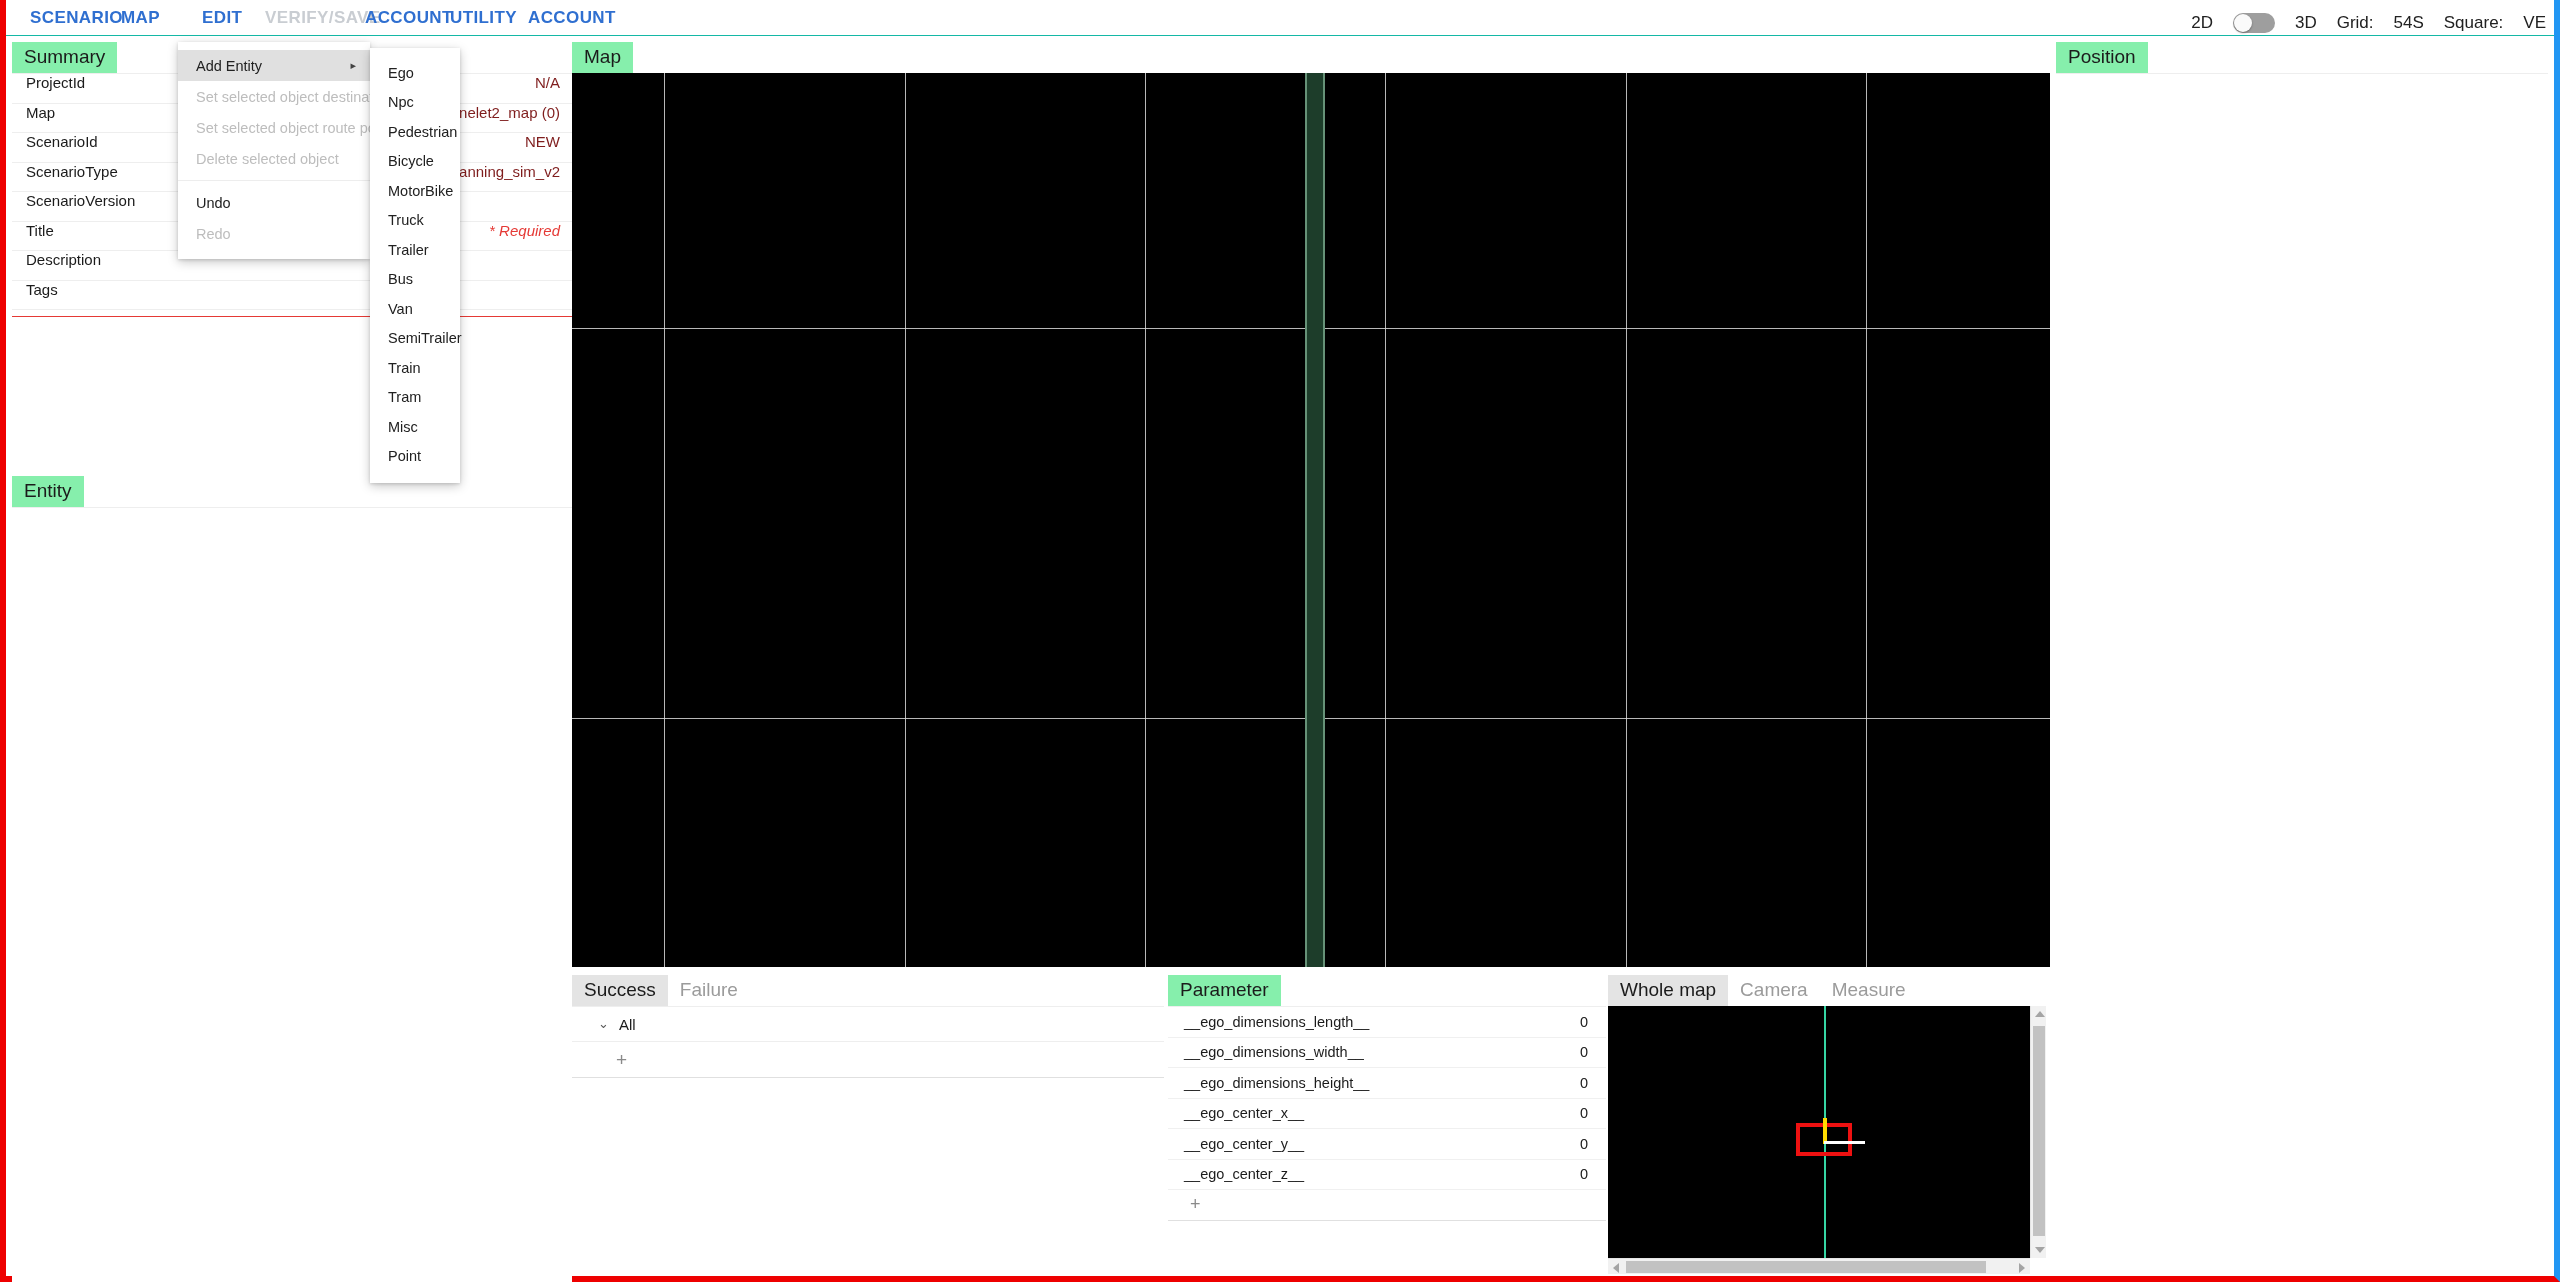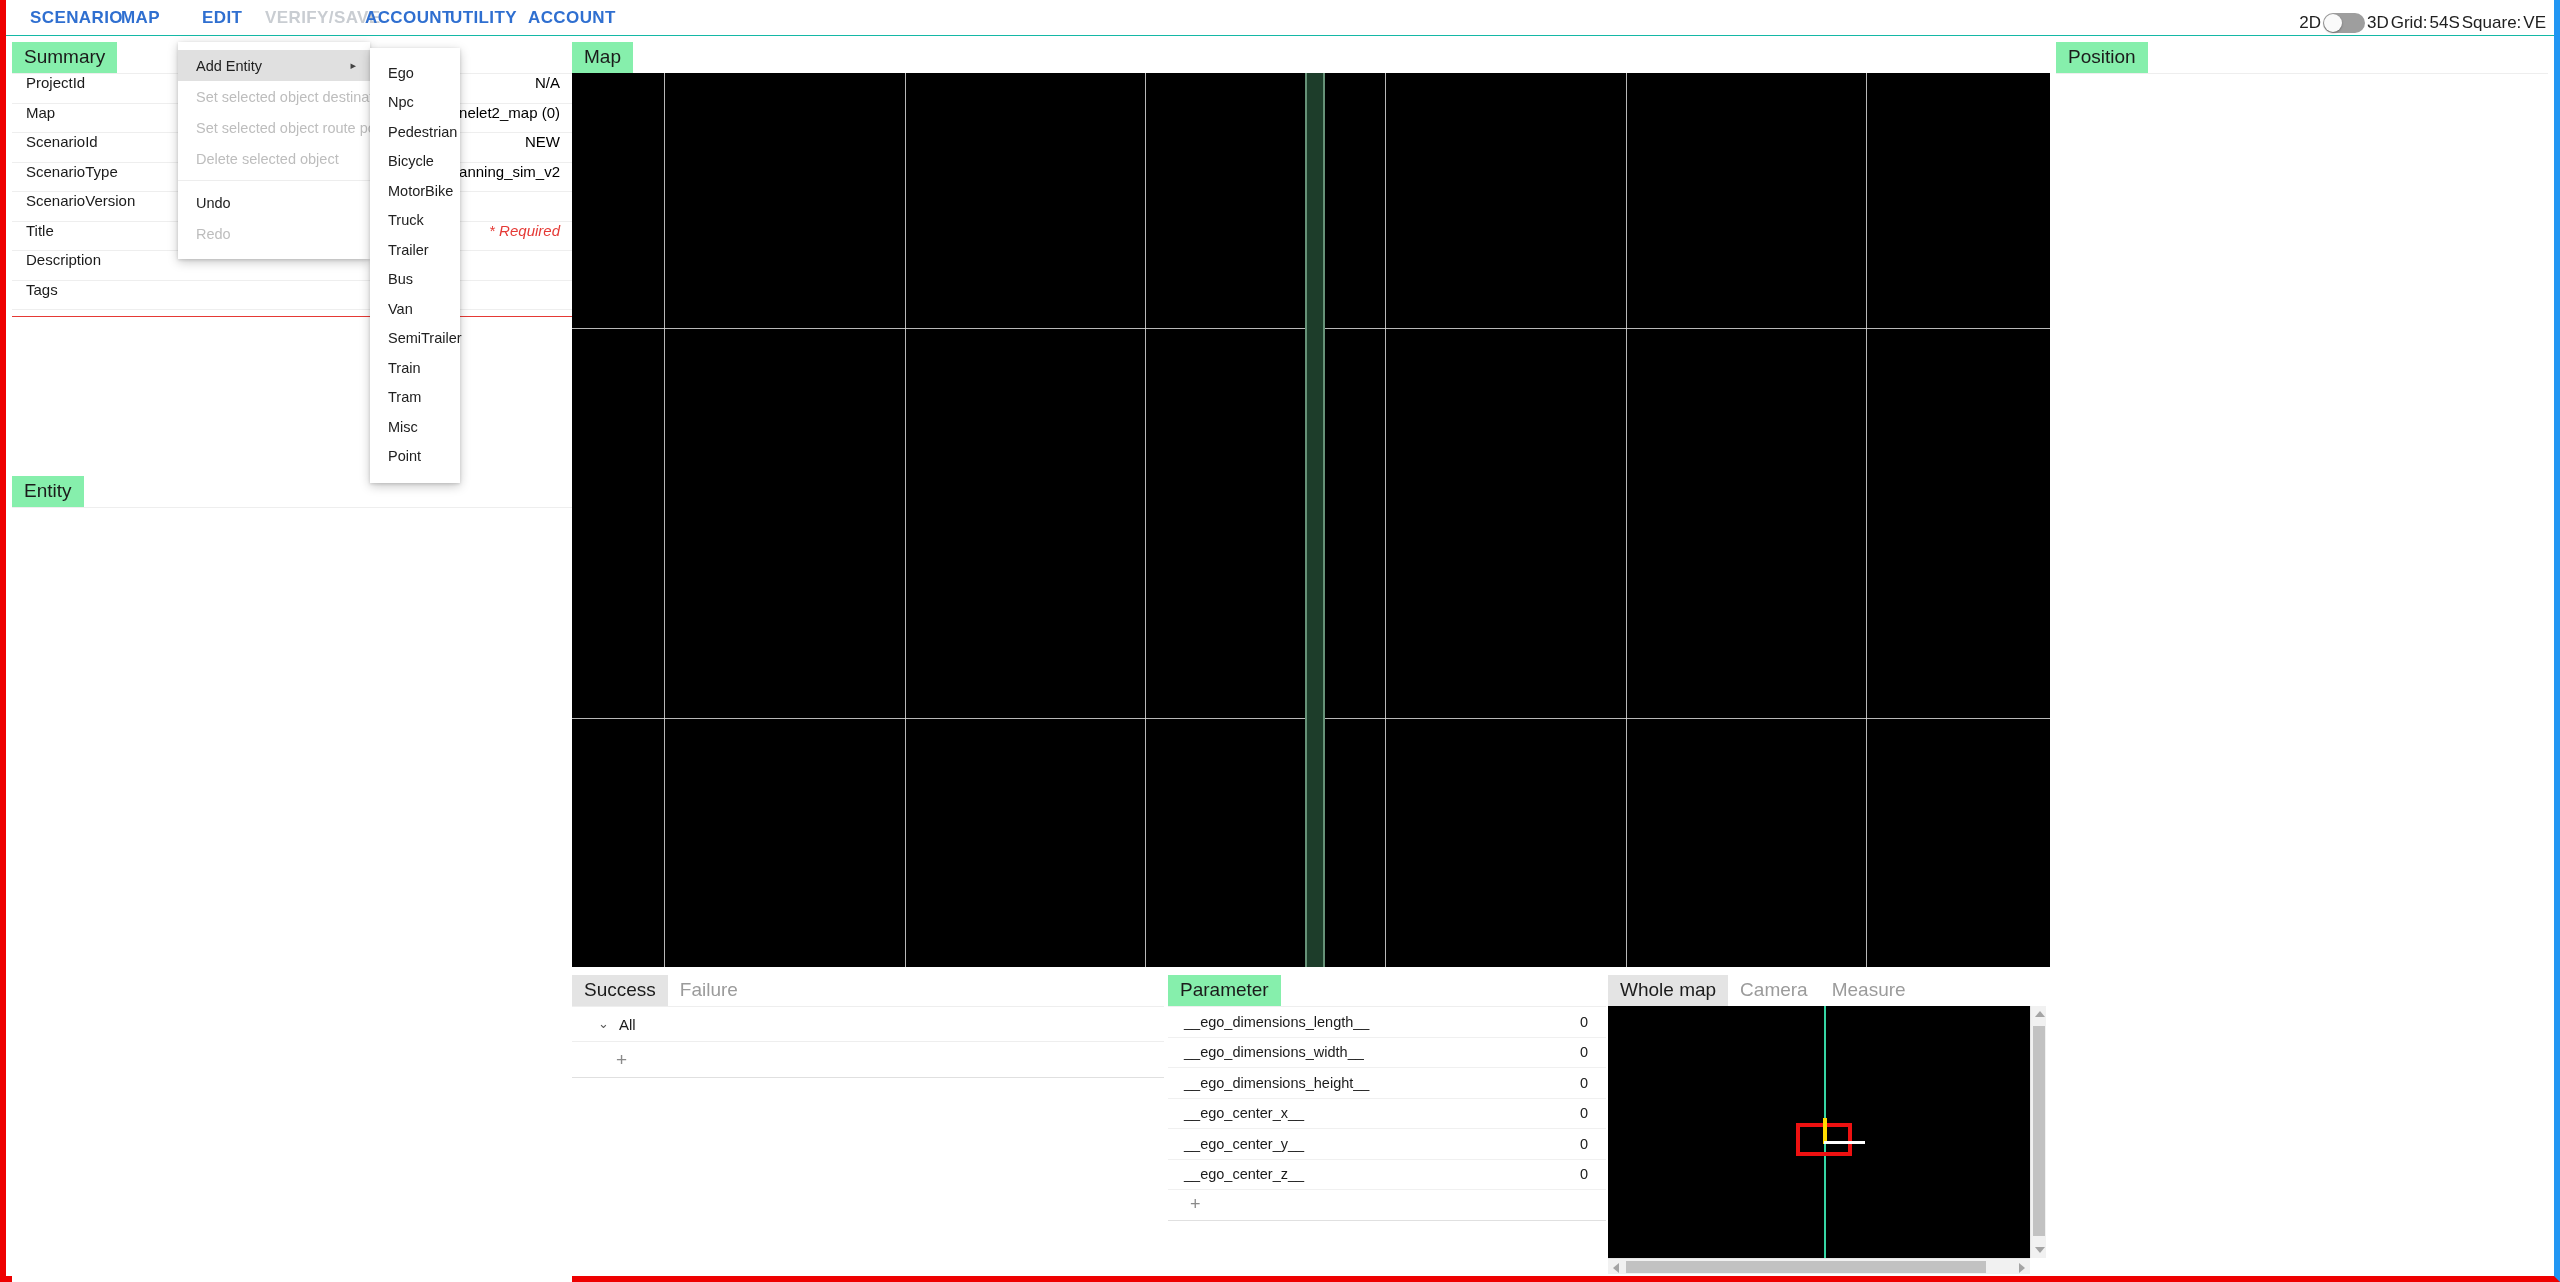--- a/index.html
+++ b/index.html
@@ -40,21 +40,21 @@
   #m-map      { position:absolute; left: 105px; }
   #m-edit     { position:absolute; left: 186px; }
   #m-verify   { position:absolute; left: 249px; }
   #m-account  { position:absolute; left: 349px; }
   #m-utility  { position:absolute; left: 434px; }
   #m-setting  { position:absolute; left: 512px; }
 
   
   #top-right {
     position: absolute; right: 8px; top: 13px;
-    display: flex; align-items: center; gap: 2px;
+    display: flex; align-items: center; gap: 20px;
     font-size: 17px; color: #212121; white-space: nowrap;
   }
   #toggle-23d {
     width: 42px; height: 20px; border-radius: 11px;
     background: #9e9e9e; position: relative; cursor: pointer; flex: none;
   }
   #toggle-23d::after {
     content: ""; position: absolute; left: 1px; top: 1px;
     width: 18px; height: 18px; border-radius: 50%;
     background: #fafafa; box-shadow: 0 1px 2px rgba(0,0,0,.35);
@@ -82,21 +82,21 @@
     position: absolute; left: 6px; top: 42px;
     width: 560px; height: 250px; background: #fff;
   }
   #summary-rows { border-top: 1px solid #eeeeee; }
   .srow {
     height: 29.5px; display: flex; align-items: flex-start;
     border-bottom: 1px solid #eeeeee; padding: 0 12px 0 14px;
     font-size: 15px; color: #1b1b1b;
   }
   .srow .k { flex: 1; }
-  .srow .v { color: #000000; text-align: right; }
+  .srow .v { color: #7f1d1d; text-align: right; }
   .srow .v.required { color: #e53935; font-style: italic; }
 
   
   #entity-panel {
     position: absolute; left: 6px; top: 476px;
     width: 560px; height: 800px; background: #fff;
   }
   #entity-body { border-top: 1px solid #eeeeee; height: 100%; background:#fff; }
 
   

